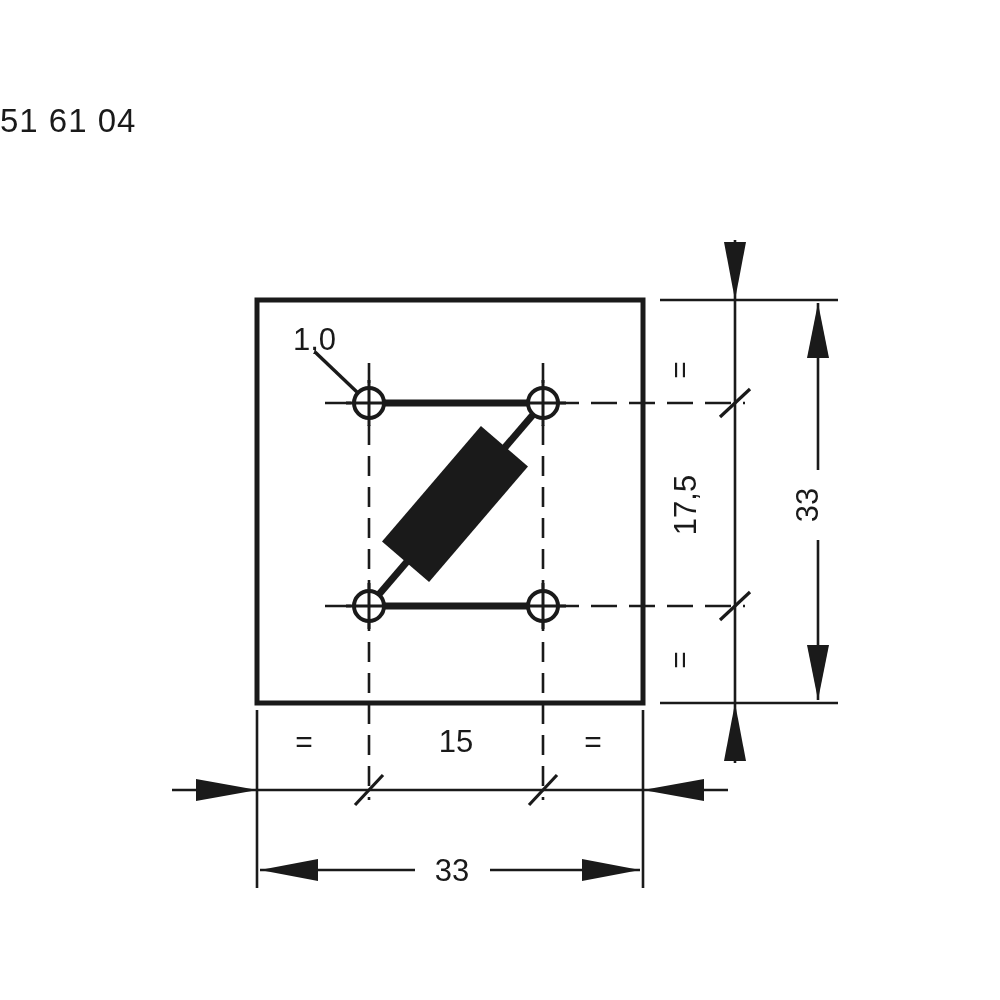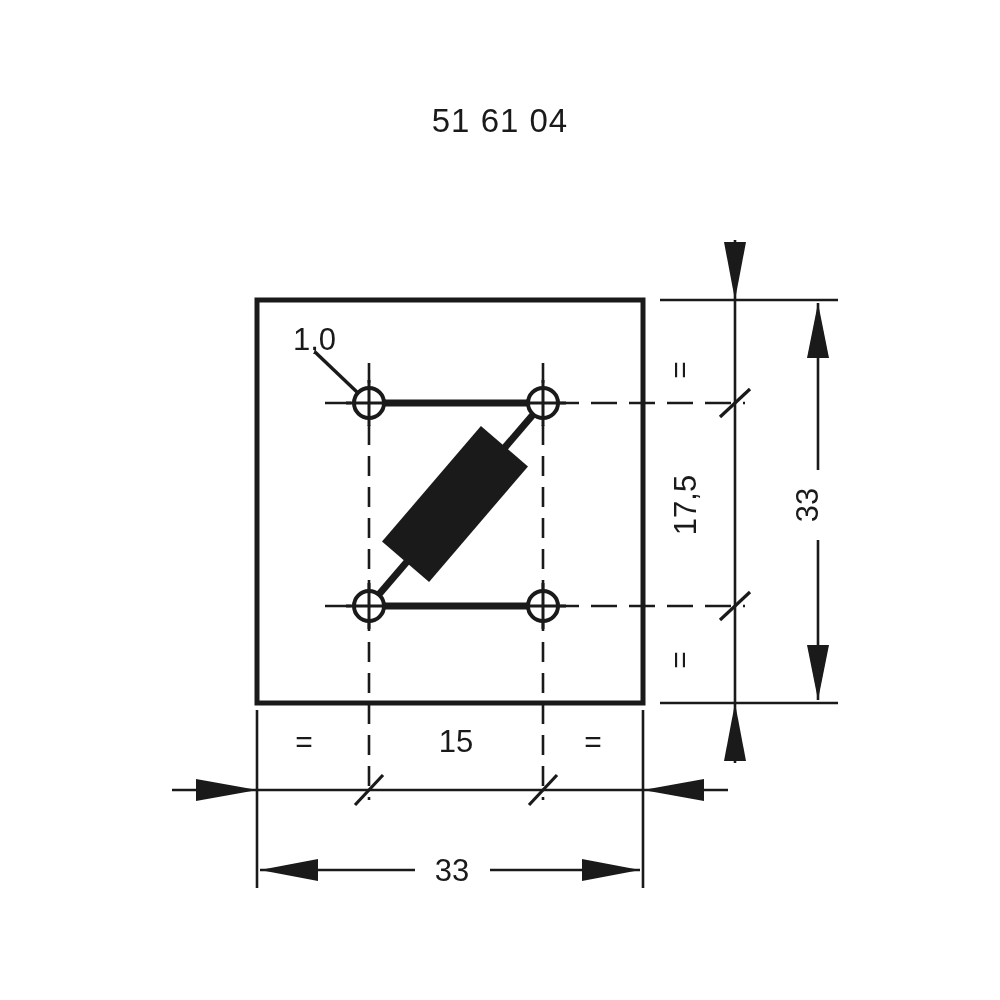--- a/index.html
+++ b/index.html
@@ -15,21 +15,20 @@
     width: 1000px;
     height: 1000px;
     background: #ffffff;
     overflow: hidden;
   }
   #title-label {
     position: absolute;
     left: 0;
     top: 102px;
     width: 1000px;
-    text-align: center;
     font-size: 33px;
     letter-spacing: 1px;
     color: #1a1a1a;
     font-family: "Liberation Sans", sans-serif;
   }
   #svg-canvas {
     position: absolute;
     left: 0;
     top: 0;
   }

